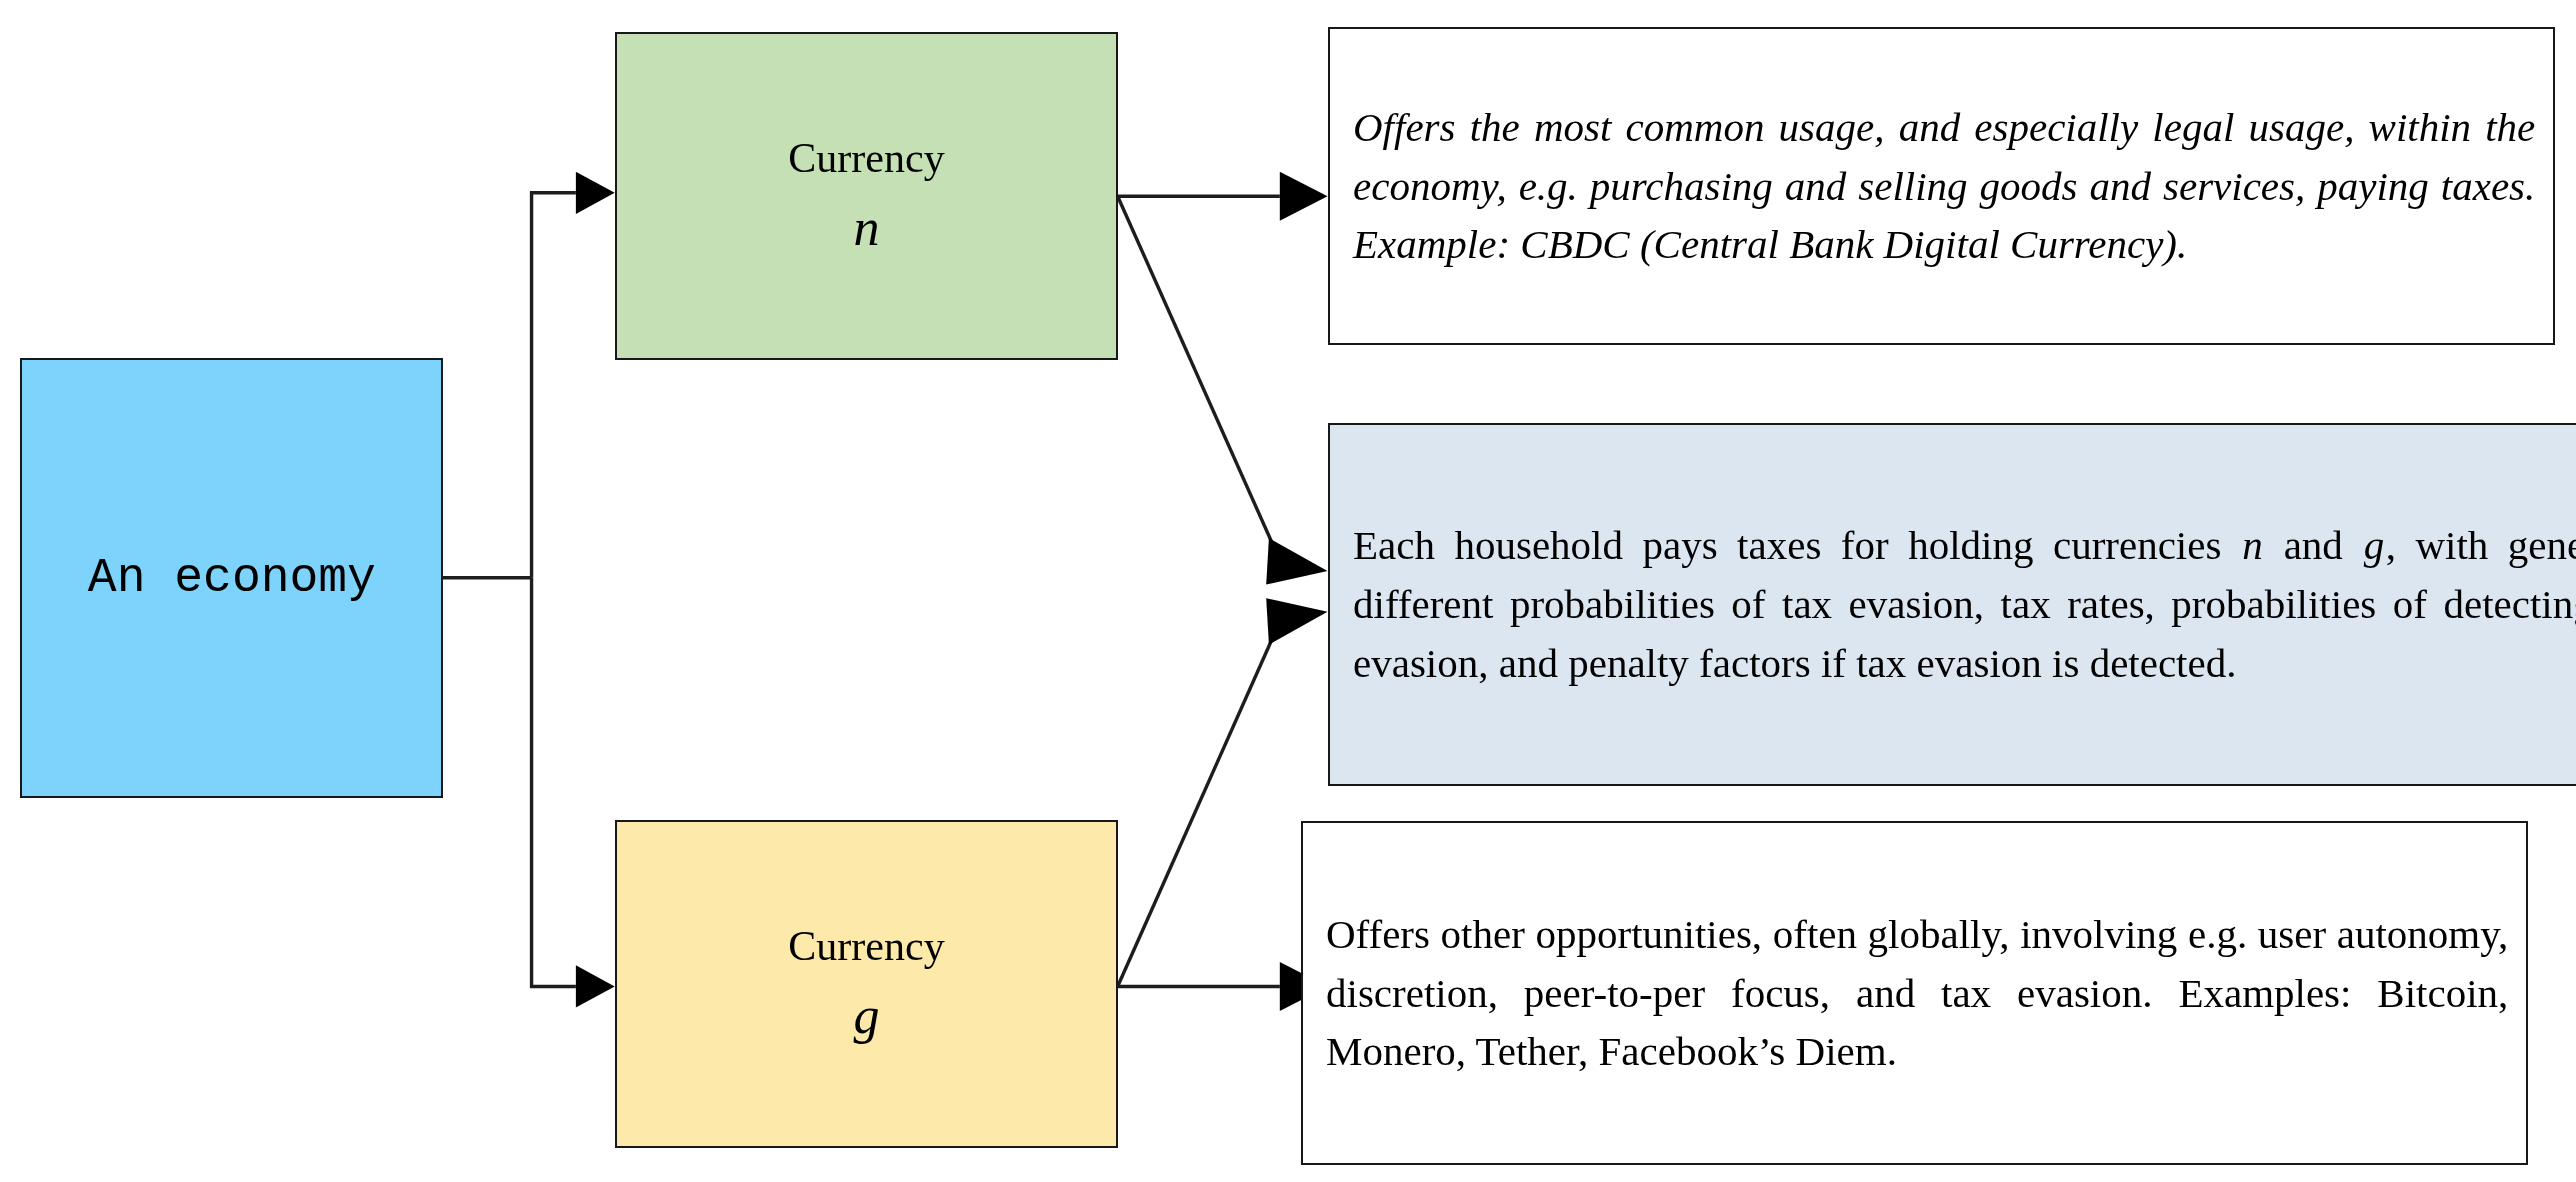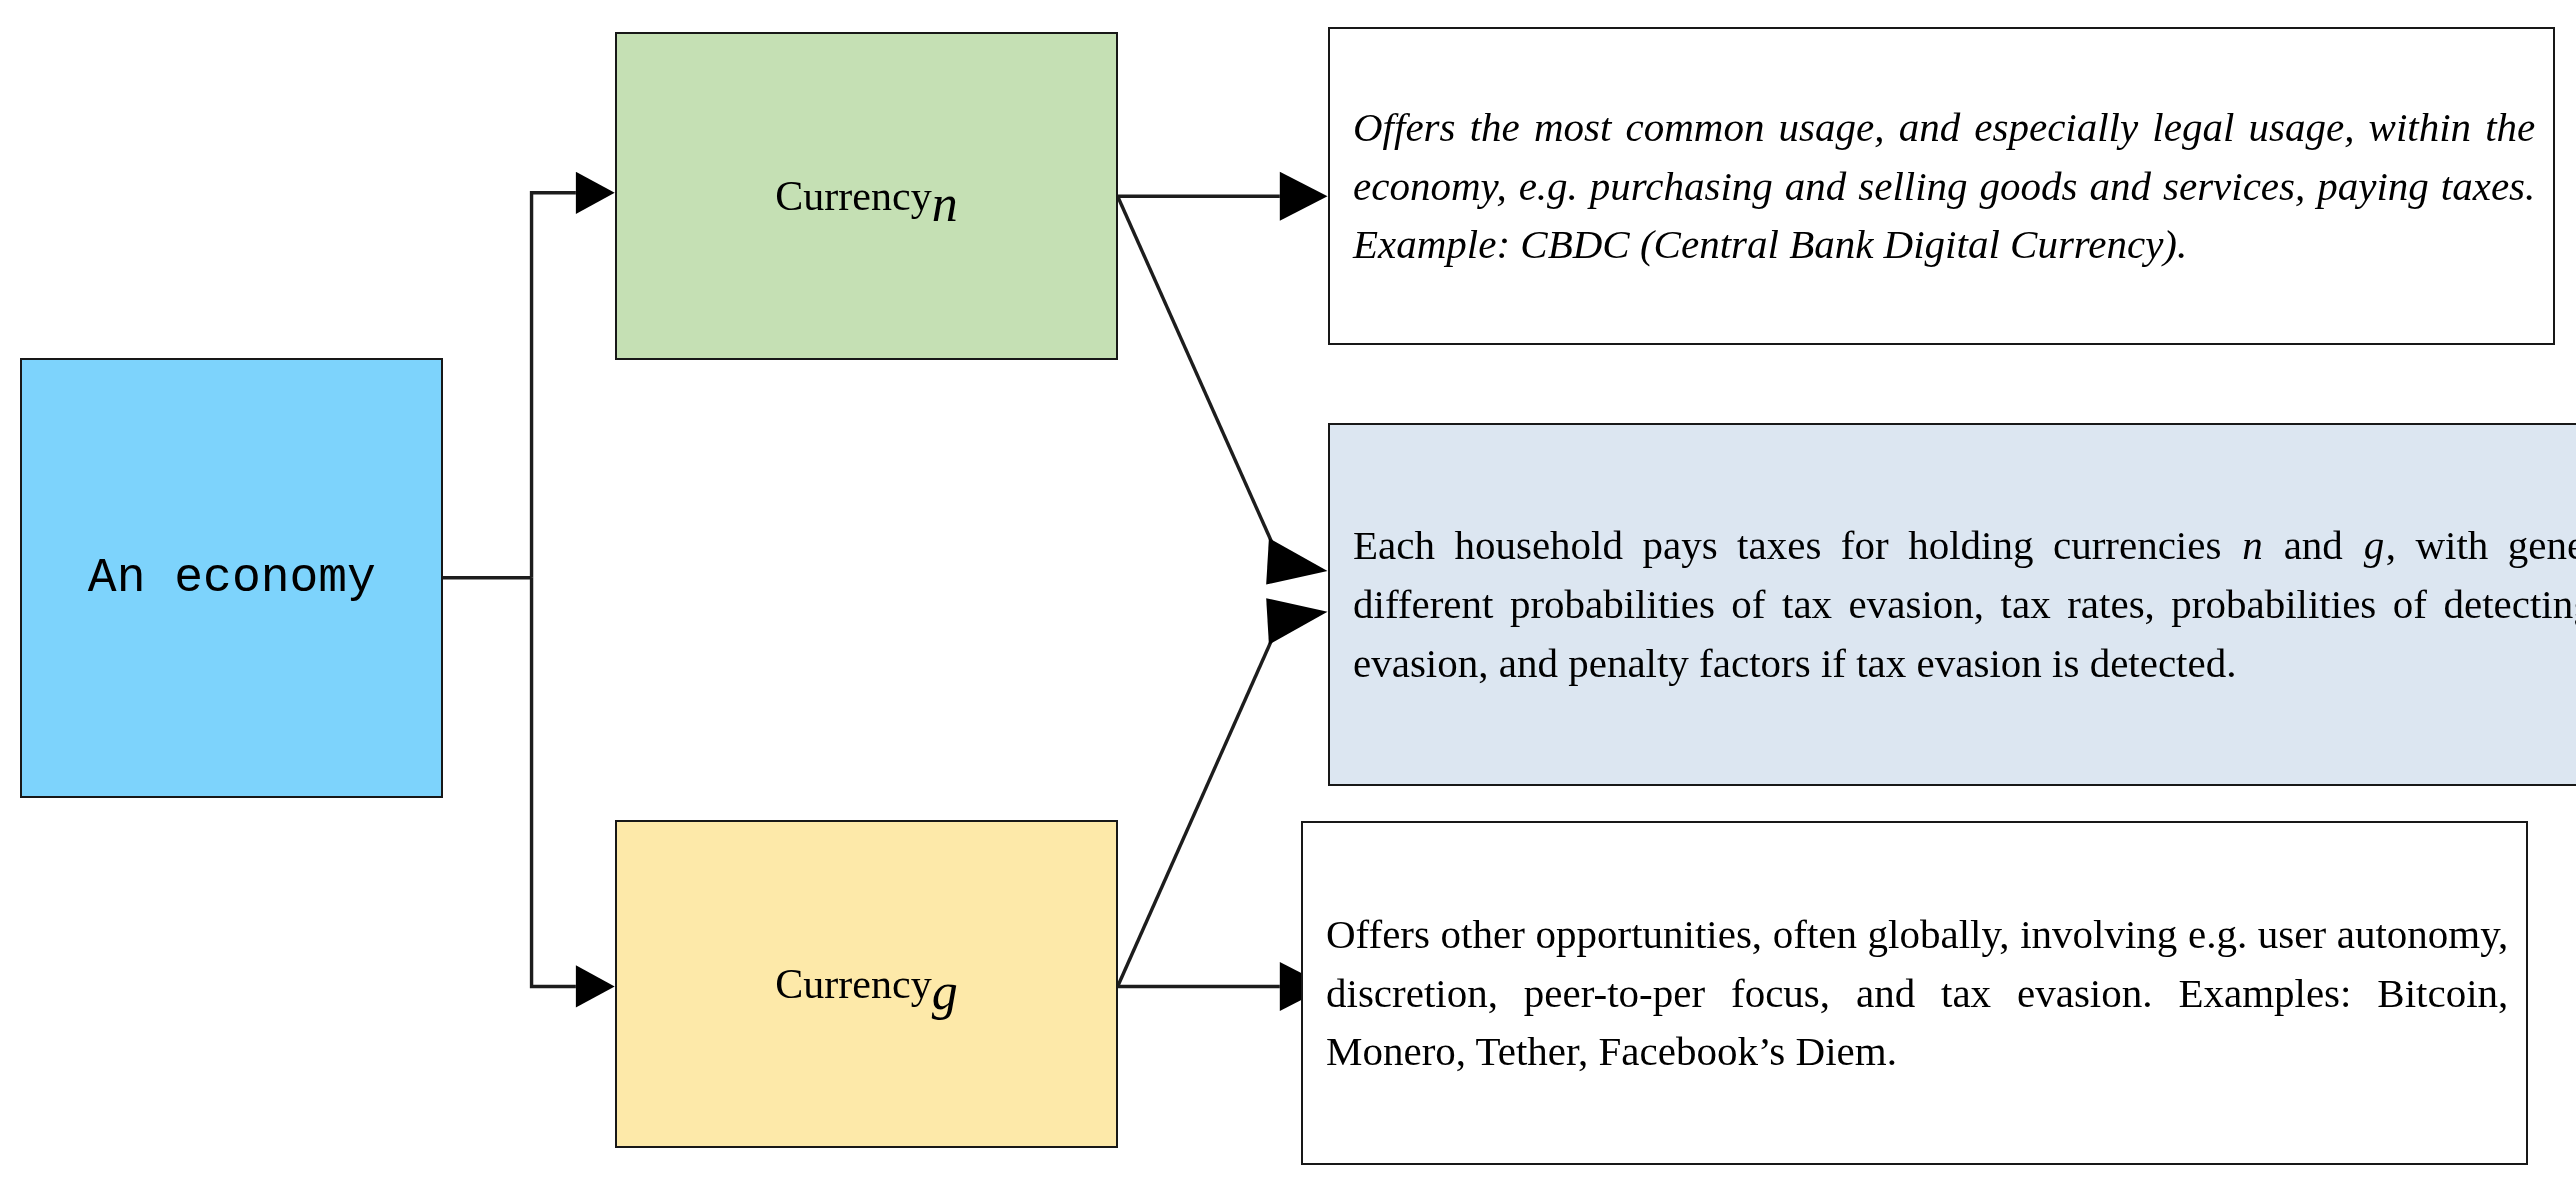--- a/index.html
+++ b/index.html
@@ -13,21 +13,21 @@
     height: 1182px;
     background: #ffffff;
     font-family: "Liberation Serif", "DejaVu Serif", serif;
     overflow: hidden;
   }
   .node {
     position: absolute;
     box-sizing: border-box;
     border: 2.7px solid #181818;
     display: flex;
-    flex-direction: row;
+    flex-direction: column;
     align-items: center;
     justify-content: center;
     color: #000000;
   }
   .node-label {
     font-size: 42px;
     line-height: 1.15;
     text-align: center;
     white-space: pre;
   }

